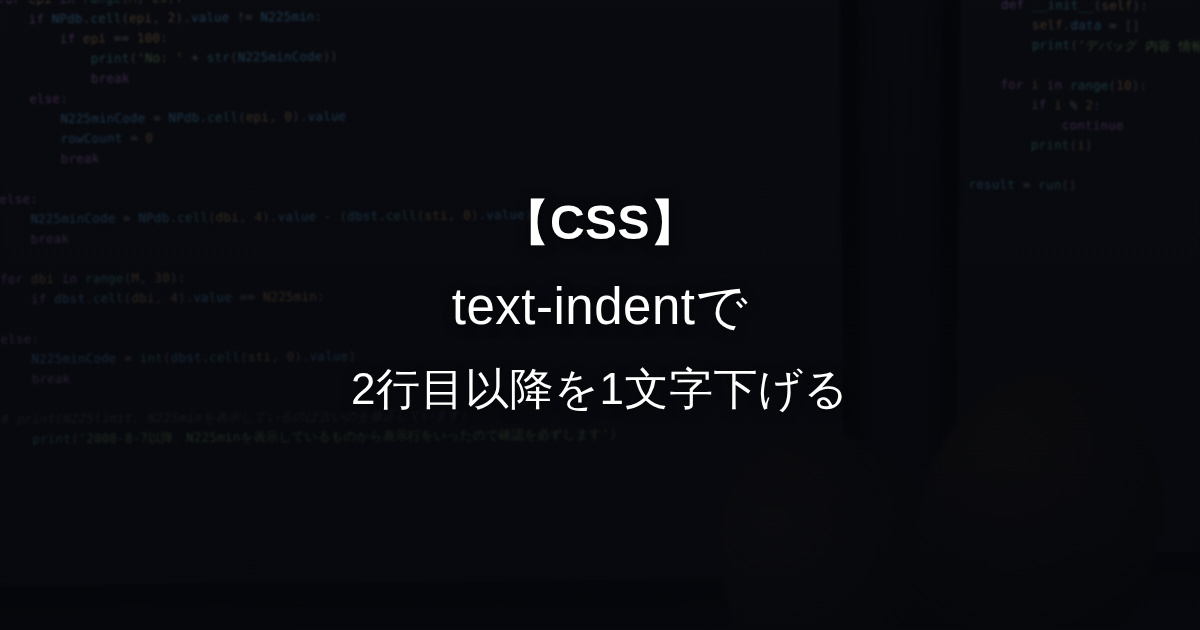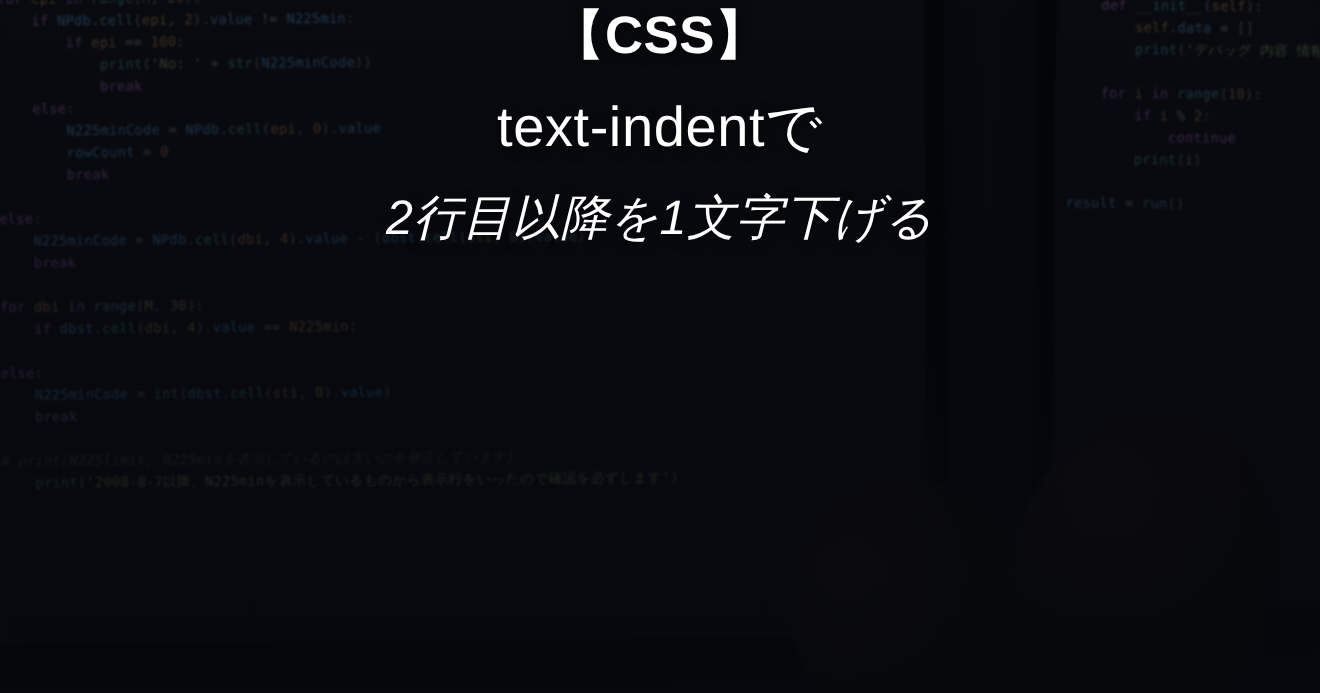--- a/index.html
+++ b/index.html
@@ -63,34 +63,34 @@
 
 .shade {
   position: absolute; inset: 0;
   background: linear-gradient(180deg, rgba(5,7,12,0.45) 0%, rgba(5,7,12,0.65) 55%, rgba(5,7,12,0.75) 100%);
 }
 
 
 .title-wrap {
   position: absolute; inset: 0;
   display: flex; flex-direction: column;
-  align-items: center; justify-content: flex-start;
+  align-items: center; justify-content: center;
   gap: 18px;
   padding-bottom: 20px;
 }
 .title-line {
   color: #ffffff;
   font-weight: 600;
   text-align: center;
   letter-spacing: 0.5px;
   text-shadow: 0 2px 12px rgba(0,0,0,0.6);
 }
 .t1 { font-size: 48px; font-weight: 600; }
 .t2 { font-size: 51px; font-weight: 500; }
-.t3 { font-size: 44px; font-weight: 500; font-style: italic; }
+.t3 { font-size: 44px; font-weight: 500; }
 </style>
 </head>
 <body>
 
 <div class="bg">
   <div class="monitor left">
     <div class="gutter" id="gutter-left">120
 121
 122
 123

